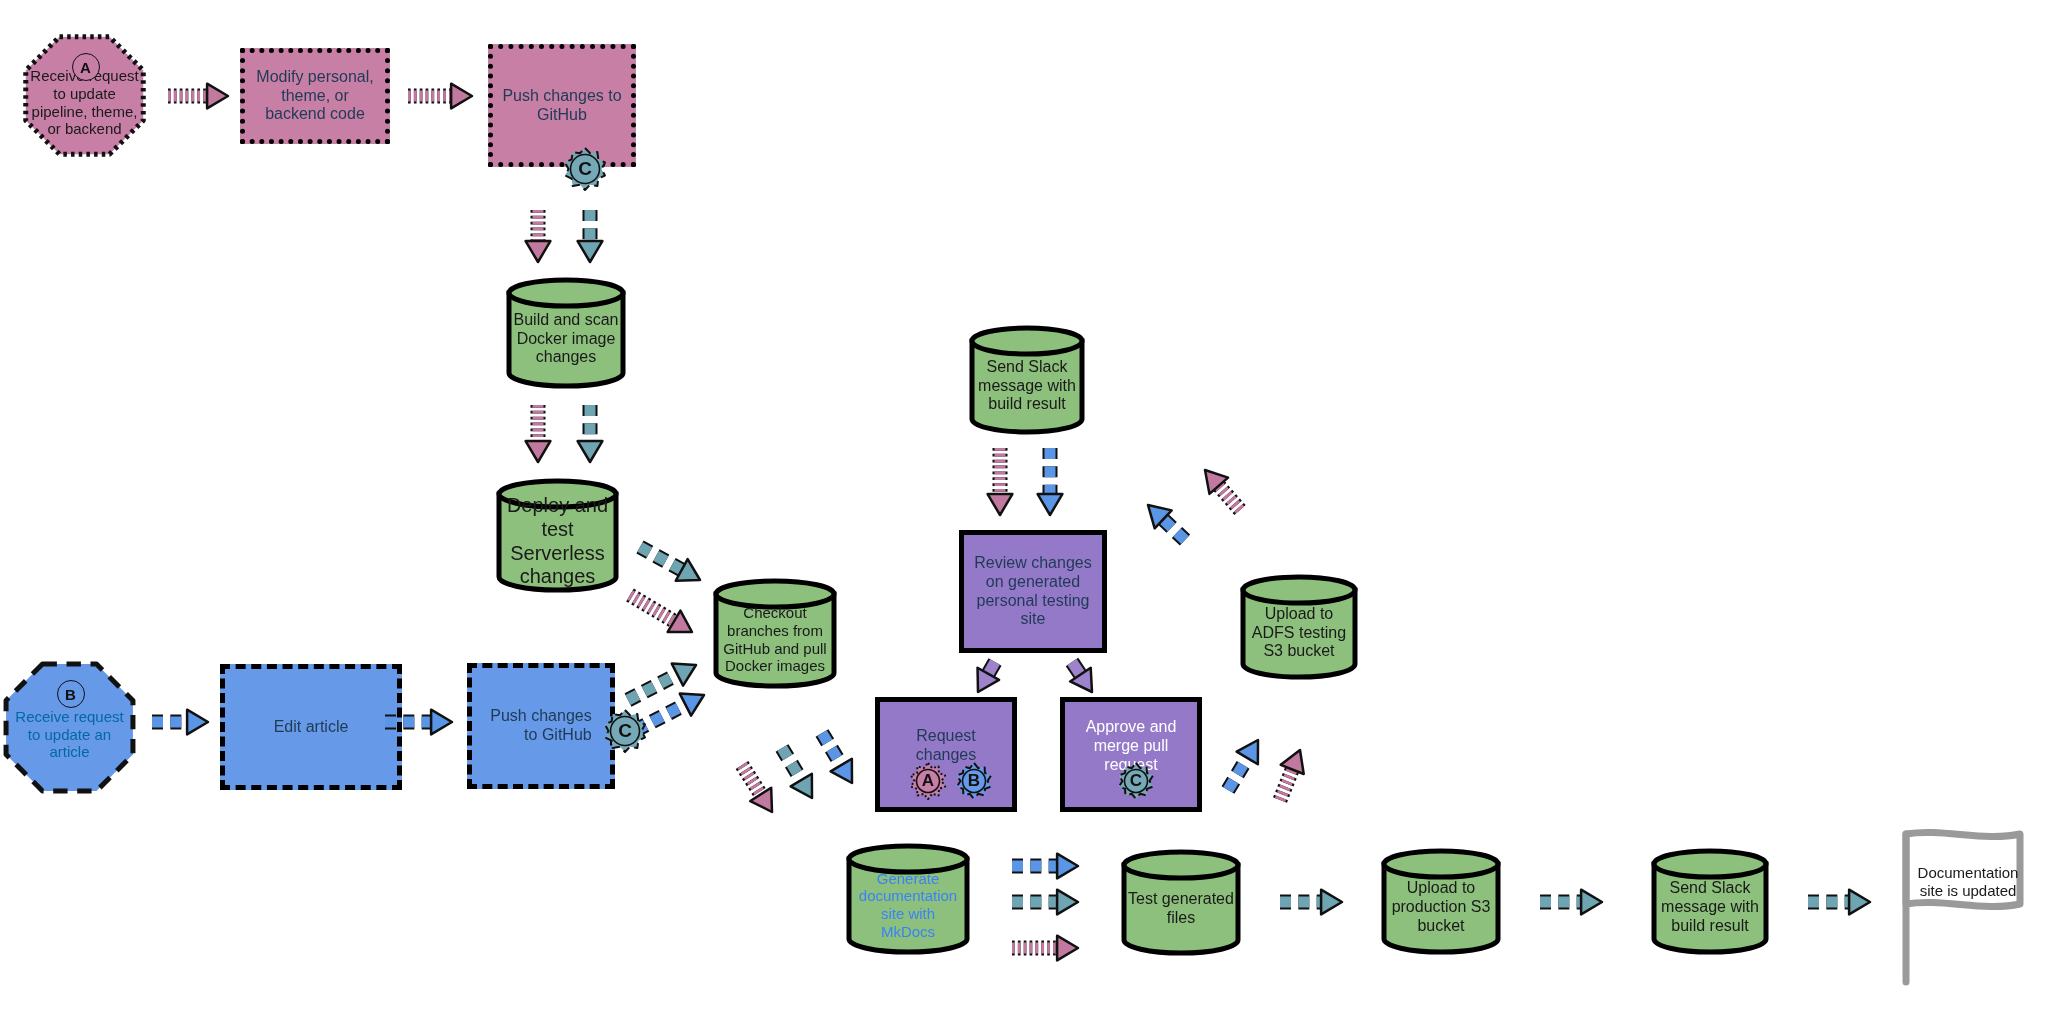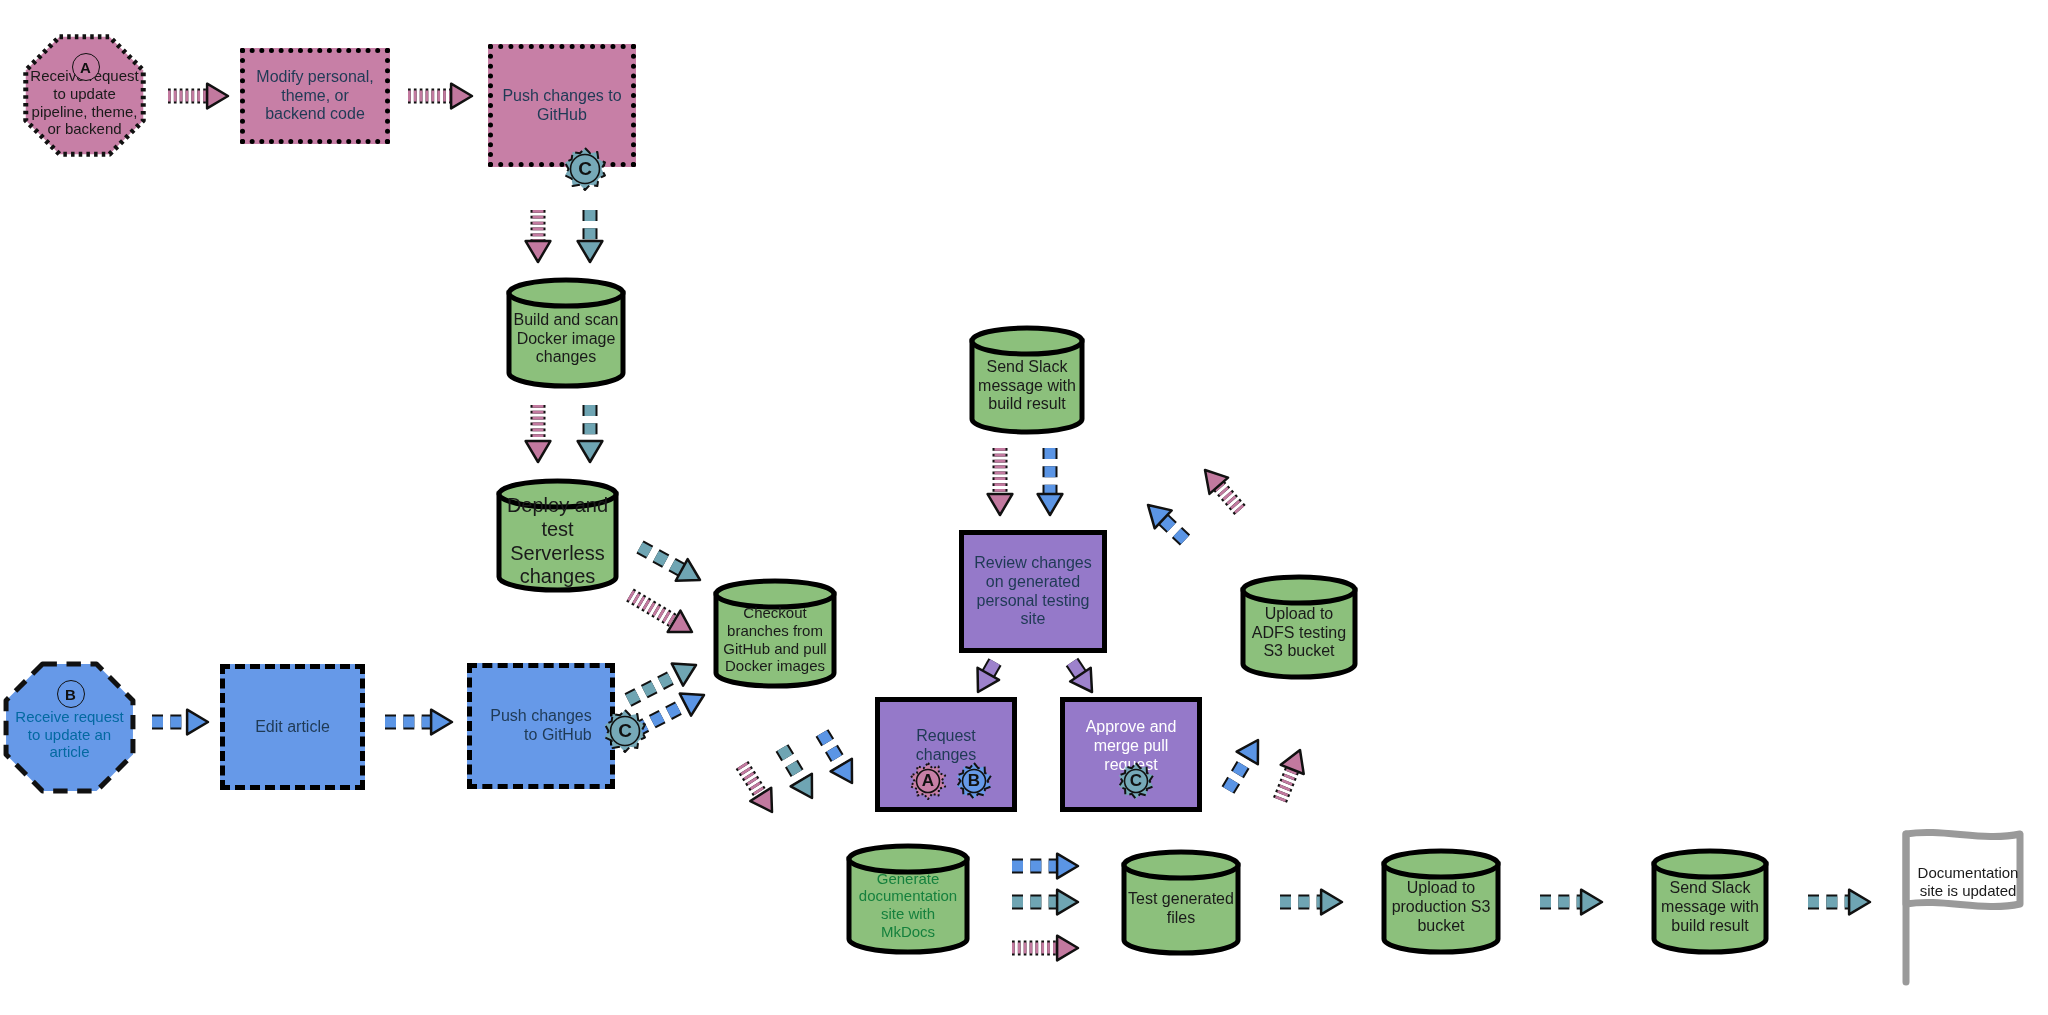--- a/index.html
+++ b/index.html
@@ -147,21 +147,21 @@
         <svg class="oct-shape" viewBox="0 0 100 100" preserveAspectRatio="none">
           <polygon points="30,3 70,3 97,30 97,70 70,97 30,97 3,70 3,30" fill="#6699e8" stroke="#111" stroke-width="5" vector-effect="non-scaling-stroke" stroke-dasharray="14.4 9.600000000000001" stroke-linejoin="round"></polygon>
         </svg>
         <div class="label" style="font-size: 15px; color: #0369a1; margin-top: 16px;">Receive request
 to update an
 article</div>
         <div class="plain-badge" style="width: 26px; height: 26px; border: 1.8px solid rgb(17, 17, 17); background: rgb(102, 153, 232); left: 54.5px; top: 20px;">
           <span class="badge-letter" style="font-size: 15px;">B</span>
         </div>
       </div>
-      <div class="node rect dashed" style="left: 220px; top: 664px; width: 145px; height: 126px; background: rgb(102, 153, 232);">
+      <div class="node rect dashed" style="left: 220px; top: 664px; width: 182px; height: 126px; background: rgb(102, 153, 232);">
         <div class="label" style="font-size: 16px; color: rgb(31, 58, 85);">Edit article</div>
       </div>
       <div class="node rect dashed" style="left: 467px; top: 663px; width: 148px; height: 126px; background: rgb(102, 153, 232); text-align: right;">
         <div class="label" style="font-size: 16px; color: rgb(31, 58, 85);">Push changes
 to GitHub</div>
         <div class="badge" style="width: 46px; height: 46px; left: 130px; top: 40px;">
           <svg width="46" height="46" viewBox="0 0 46 46">
             <path d="M23.00,2.00 L28.10,7.31 L35.34,6.01 L36.35,13.30 L42.97,16.51 L39.50,23.00 L42.97,29.49 L36.35,32.70 L35.34,39.99 L28.10,38.69 L23.00,44.00 L17.90,38.69 L10.66,39.99 L9.65,32.70 L3.03,29.49 L6.50,23.00 L3.03,16.51 L9.65,13.30 L10.66,6.01 L17.90,7.31 Z" fill="#76a9b8" stroke="#111" stroke-width="2" stroke-dasharray="8.1 5.4" stroke-linejoin="round"></path>
             <circle cx="23" cy="23" r="14.5" fill="none" stroke="#111" stroke-width="1.6"></circle>
           </svg>
@@ -230,21 +230,21 @@
         </svg>
         <div class="label" style="font-size: 16px; color: rgb(26, 26, 26); margin-top: 12px;">Upload to
 ADFS testing
 S3 bucket</div>
       </div>
       <div class="node cylinder" style="left: 845px; top: 843px; width: 126px; height: 112px;">
         <svg class="cyl-svg" viewBox="0 0 126 112" preserveAspectRatio="none">
           <path d="M4,16 L4,96 A59,13 0 0 0 122,96 L122,16 Z" fill="#8cc07c" stroke="#000" stroke-width="5" vector-effect="non-scaling-stroke"></path>
           <ellipse cx="63" cy="16" rx="59" ry="13" fill="#8cc07c" stroke="#000" stroke-width="5" vector-effect="non-scaling-stroke"></ellipse>
         </svg>
-        <div class="label" style="font-size: 15px; color: #15803d; margin-top: 12px;">Generate
+        <div class="label" style="font-size: 15px; color: #3b82f6; margin-top: 12px;">Generate
 documentation
 site with
 MkDocs</div>
       </div>
       <div class="node cylinder" style="left: 1120px; top: 849px; width: 122px; height: 107px;">
         <svg class="cyl-svg" viewBox="0 0 122 107" preserveAspectRatio="none">
           <path d="M4,16 L4,91 A57,13 0 0 0 118,91 L118,16 Z" fill="#8cc07c" stroke="#000" stroke-width="5" vector-effect="non-scaling-stroke"></path>
           <ellipse cx="61" cy="16" rx="57" ry="13" fill="#8cc07c" stroke="#000" stroke-width="5" vector-effect="non-scaling-stroke"></ellipse>
         </svg>
         <div class="label" style="font-size: 16px; color: rgb(26, 26, 26); margin-top: 12px;">Test generated

